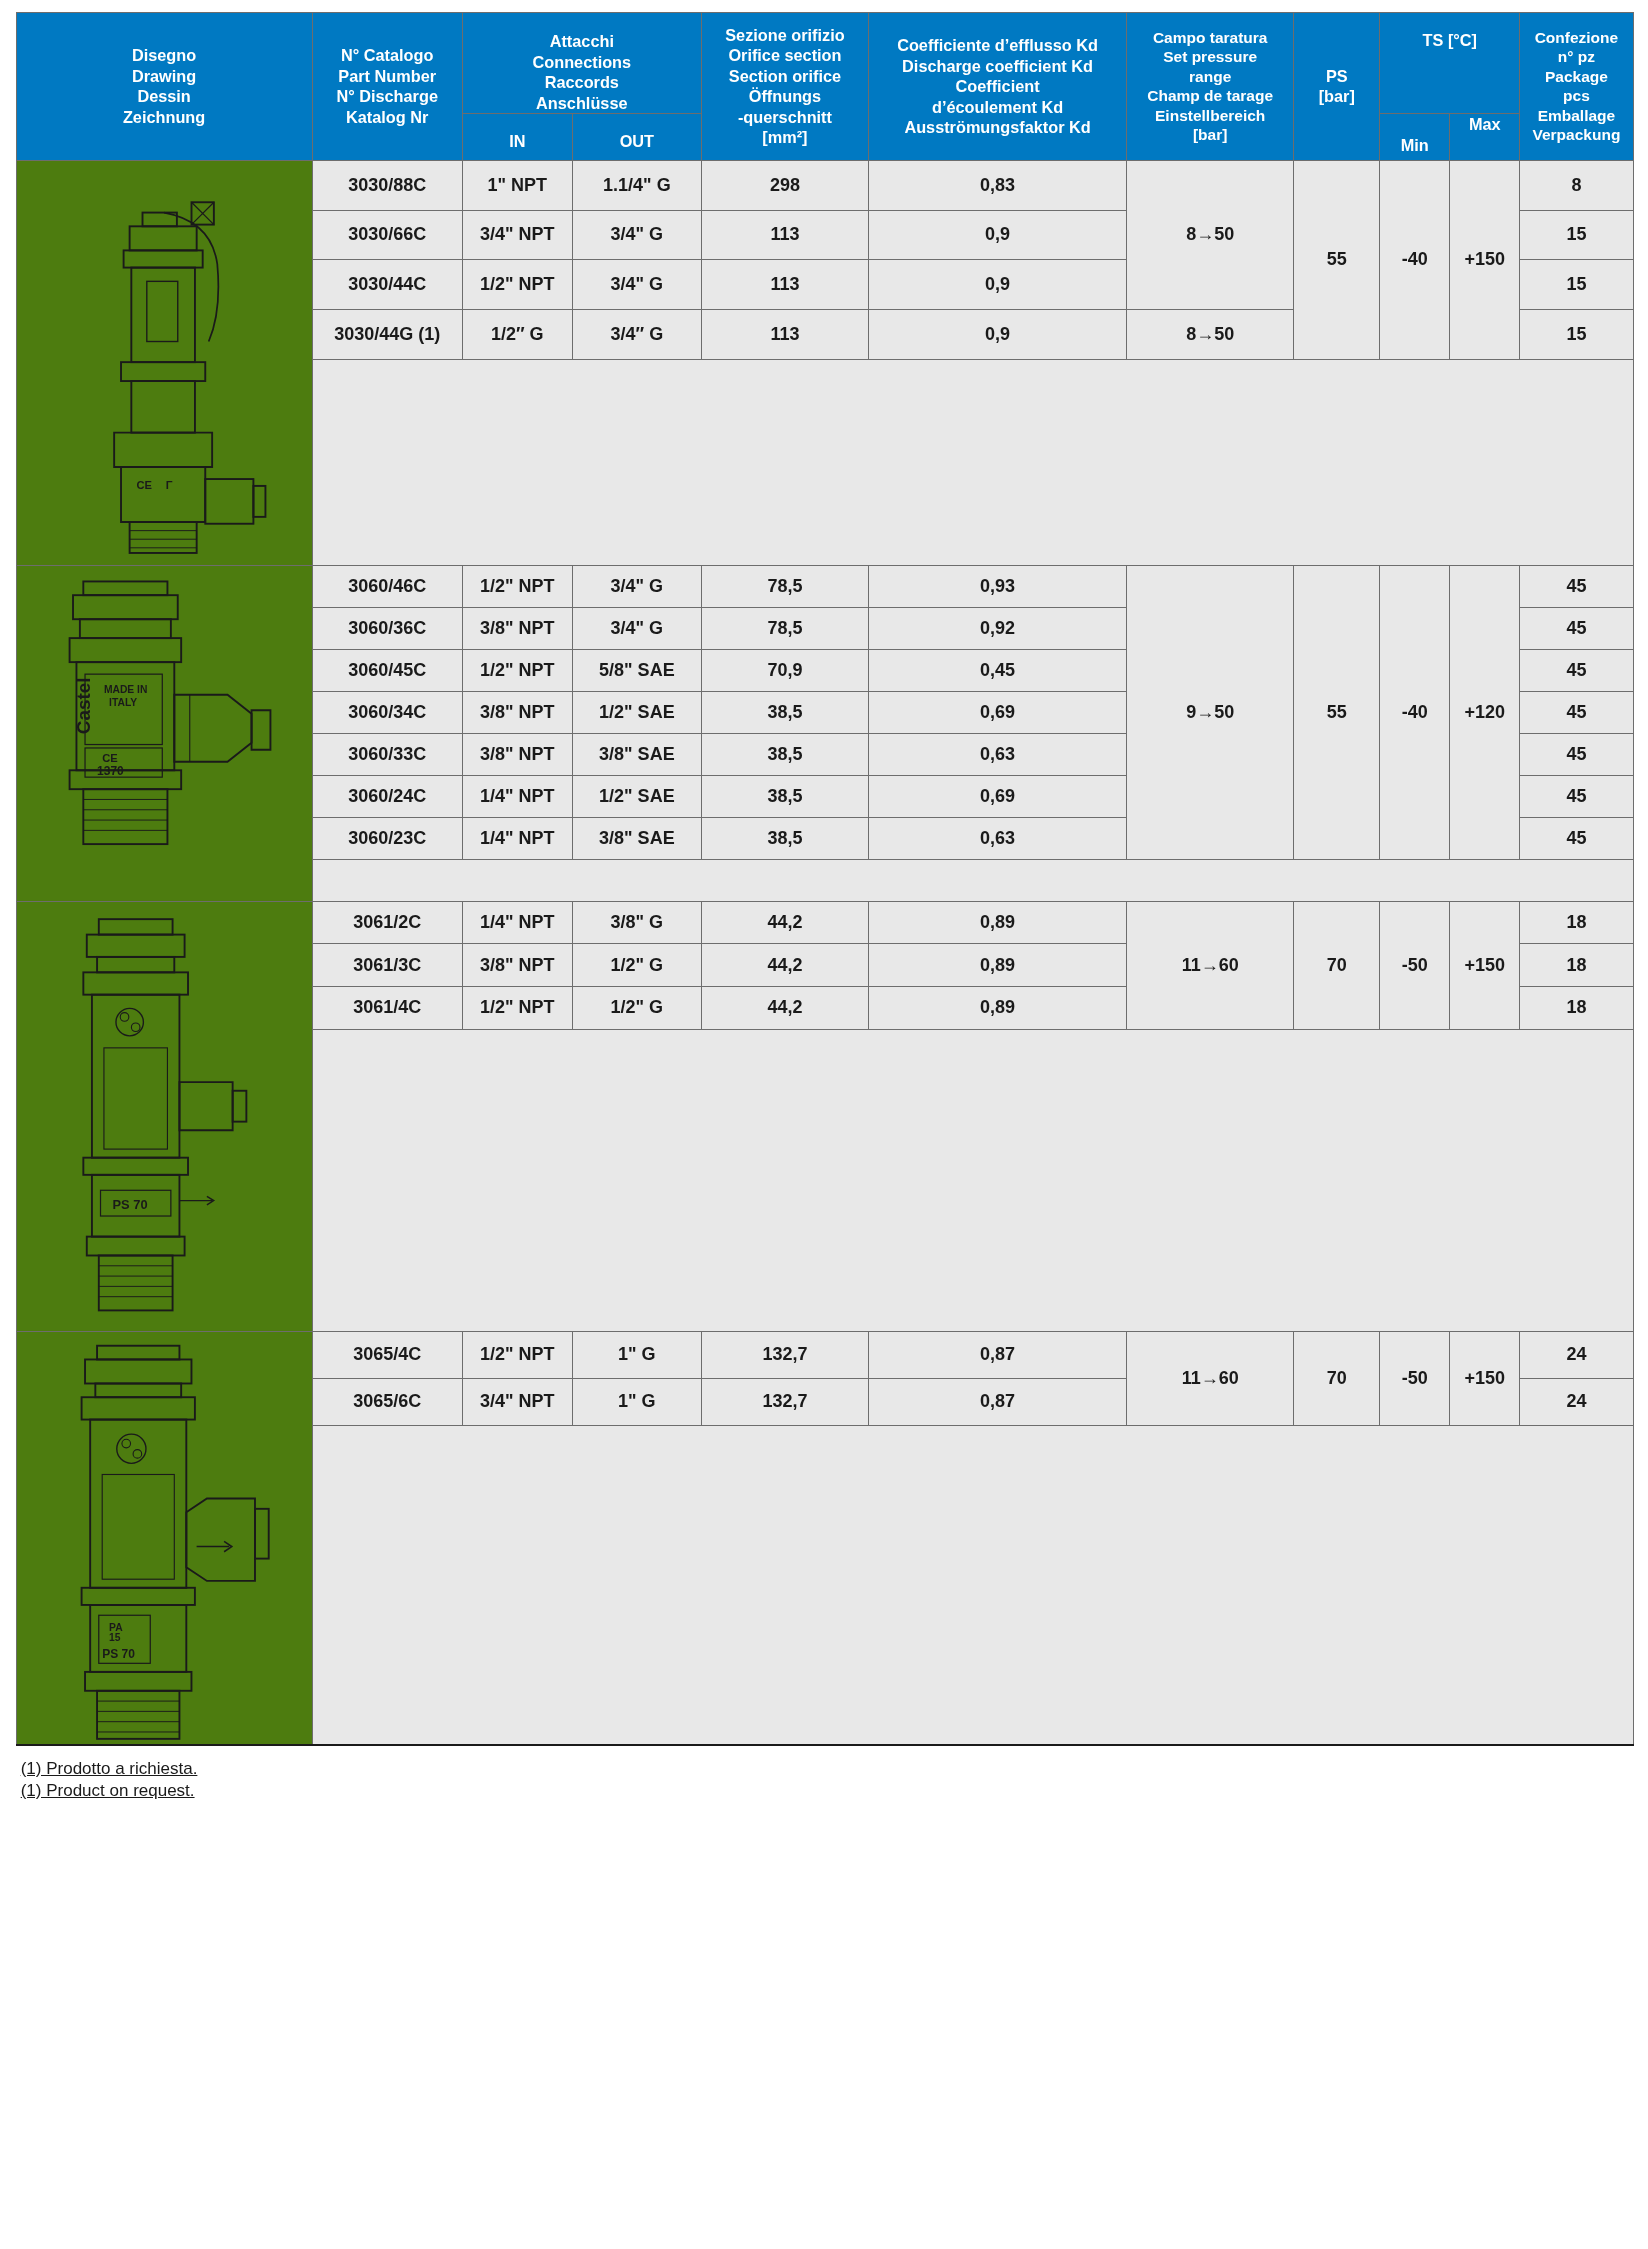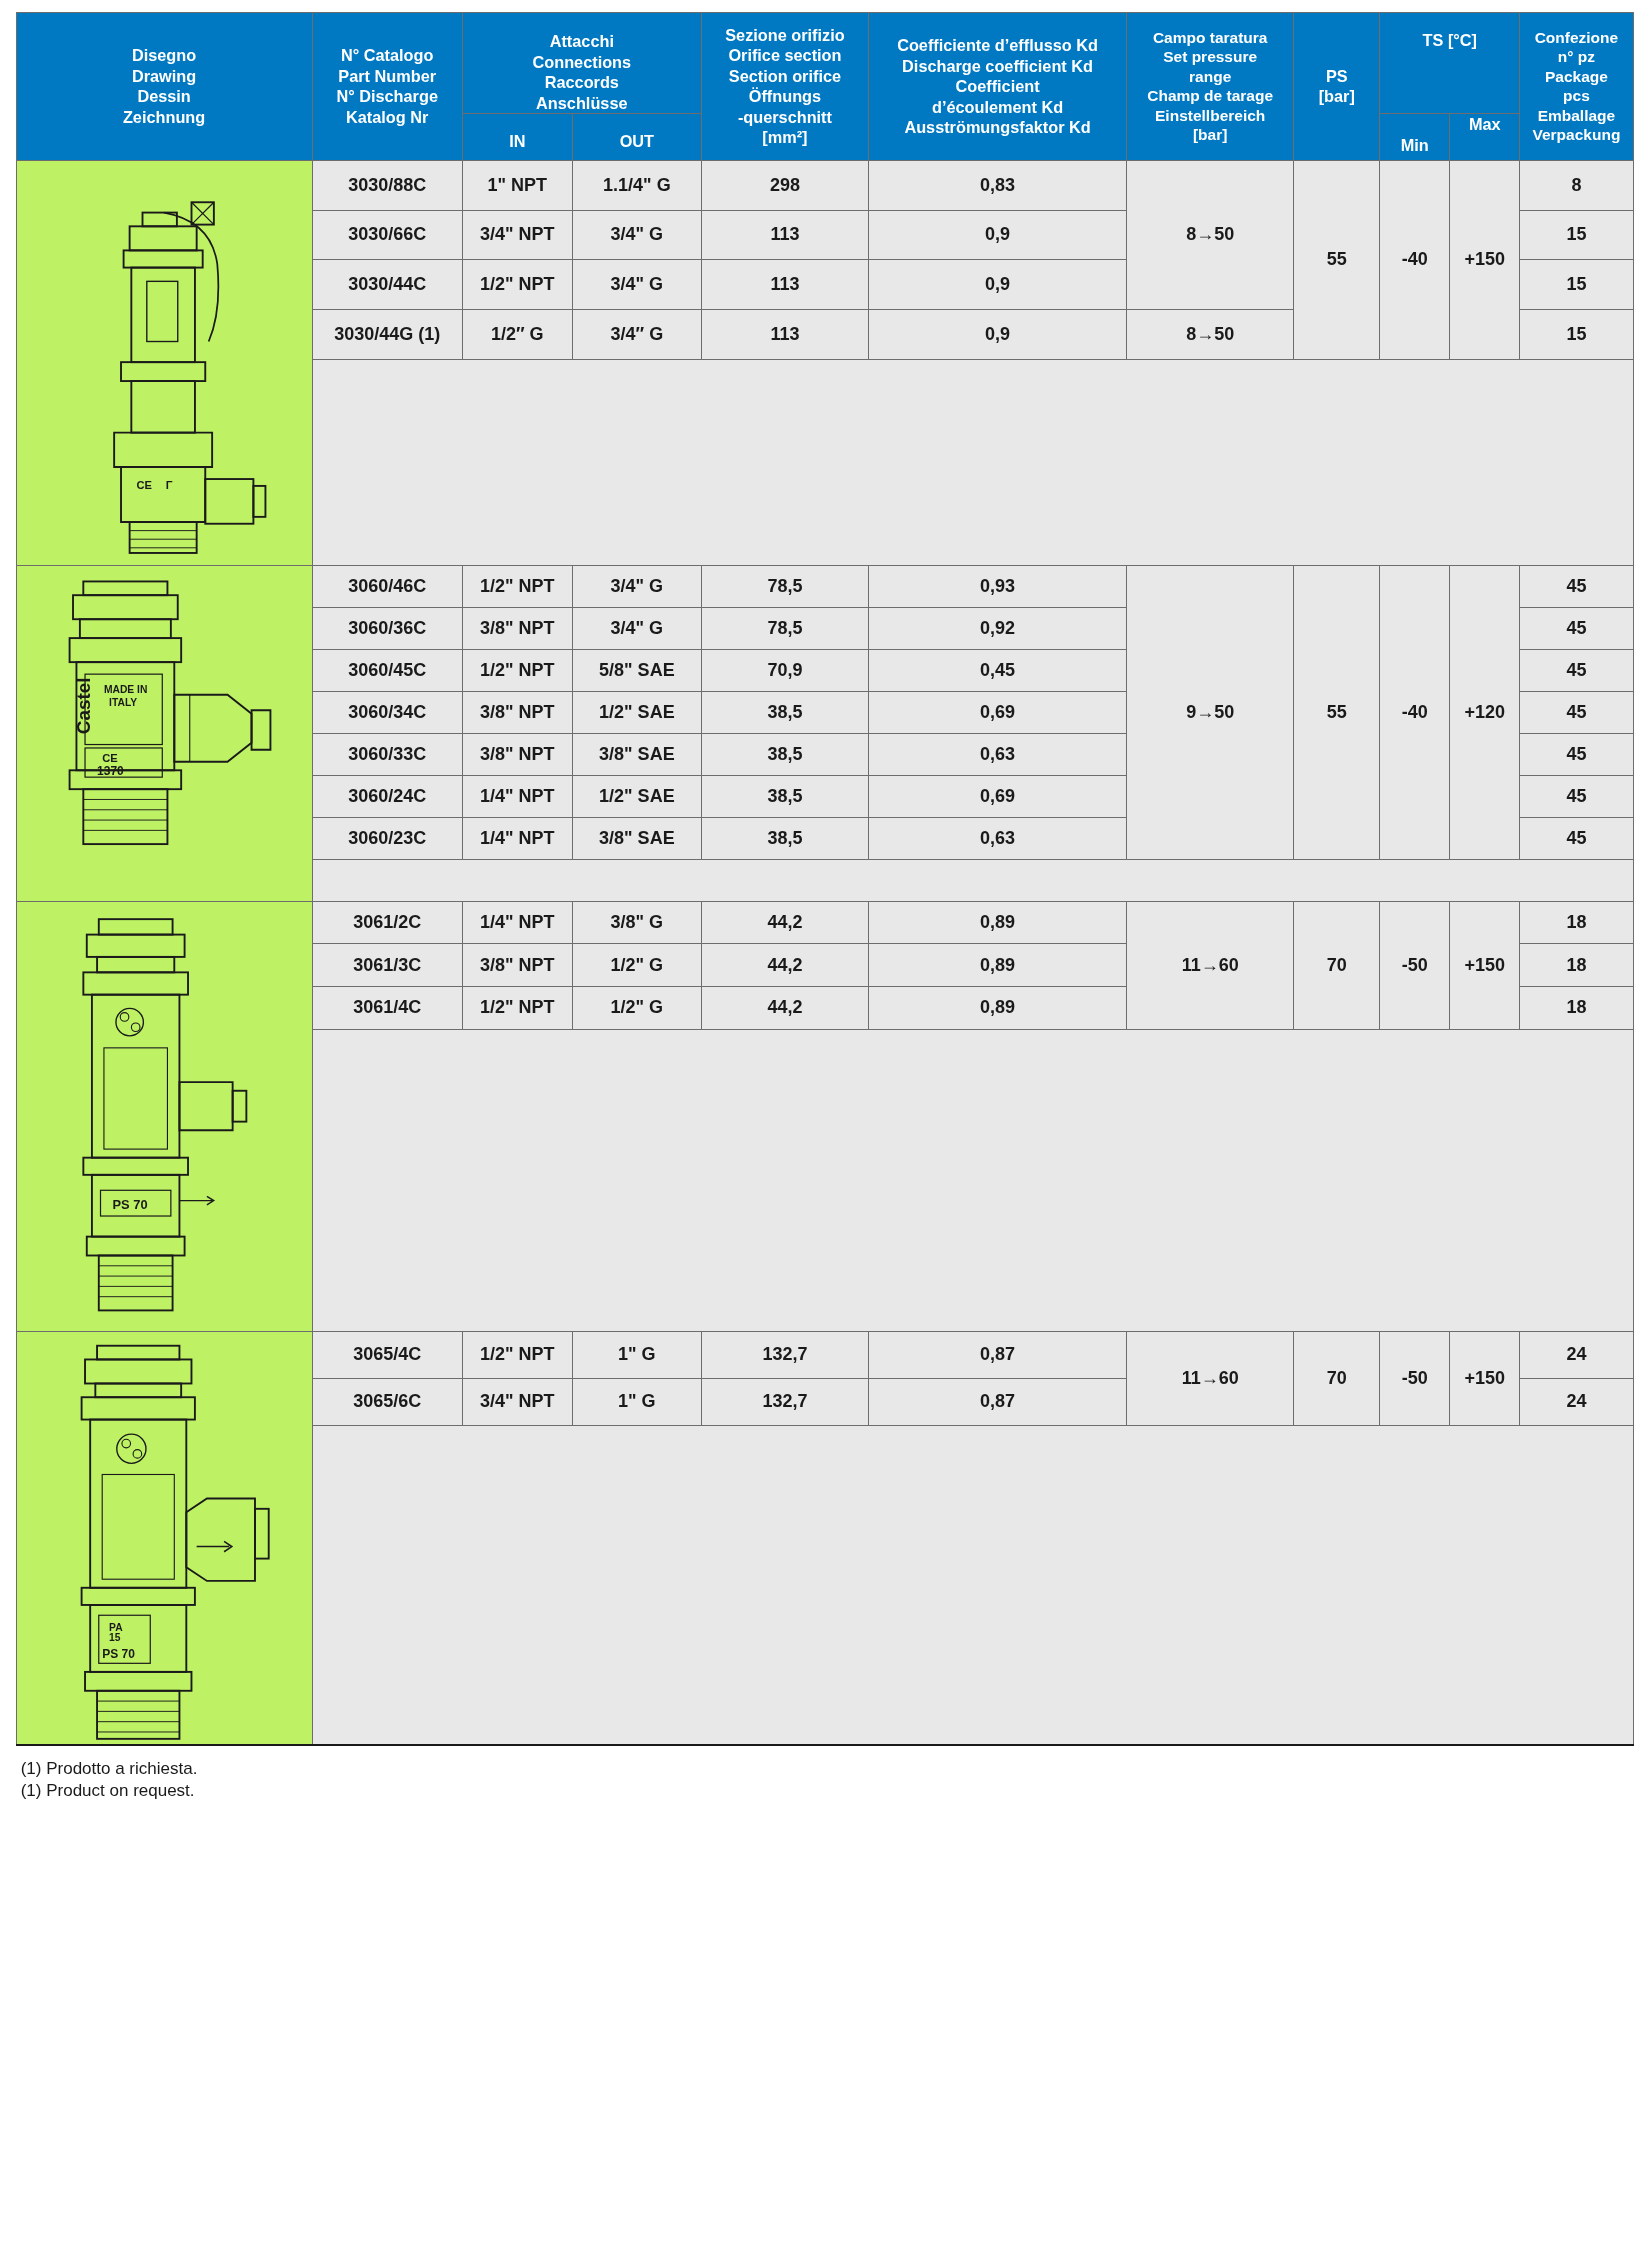--- a/index.html
+++ b/index.html
@@ -51,21 +51,21 @@
   tbody td {
     background: #e8e8e8;
     text-align: center;
     vertical-align: middle;
     font-size: 18px;
     font-weight: bold;
     height: 41px;
     color: #1a1a1a;
   }
   td.drawing-cell {
-    background: #bef264;
+    background: #4d7c0f;
     vertical-align: top;
     padding-top: 13.7px;
   }
   td.filler {
     background: #e8e8e8;
     border-top: 0.9px solid #6d6d6d;
   }
   .grp-sep td {
     border-top: 2.6px solid #1a1a1a;
   }
@@ -78,20 +78,21 @@
     display: block;
     margin: 0 auto;
   }
 
   
   .footnotes {
     margin: 12px 0 0 5.2px;
     font-size: 17px;
     line-height: 1.32;
     color: #1a1a1a;
+    text-decoration: underline;
   }
   .footnotes div { white-space: nowrap; }
 </style>
 </head>
 <body>
 
 <div class="page">
 
   <table class="spec">
     <colgroup>

